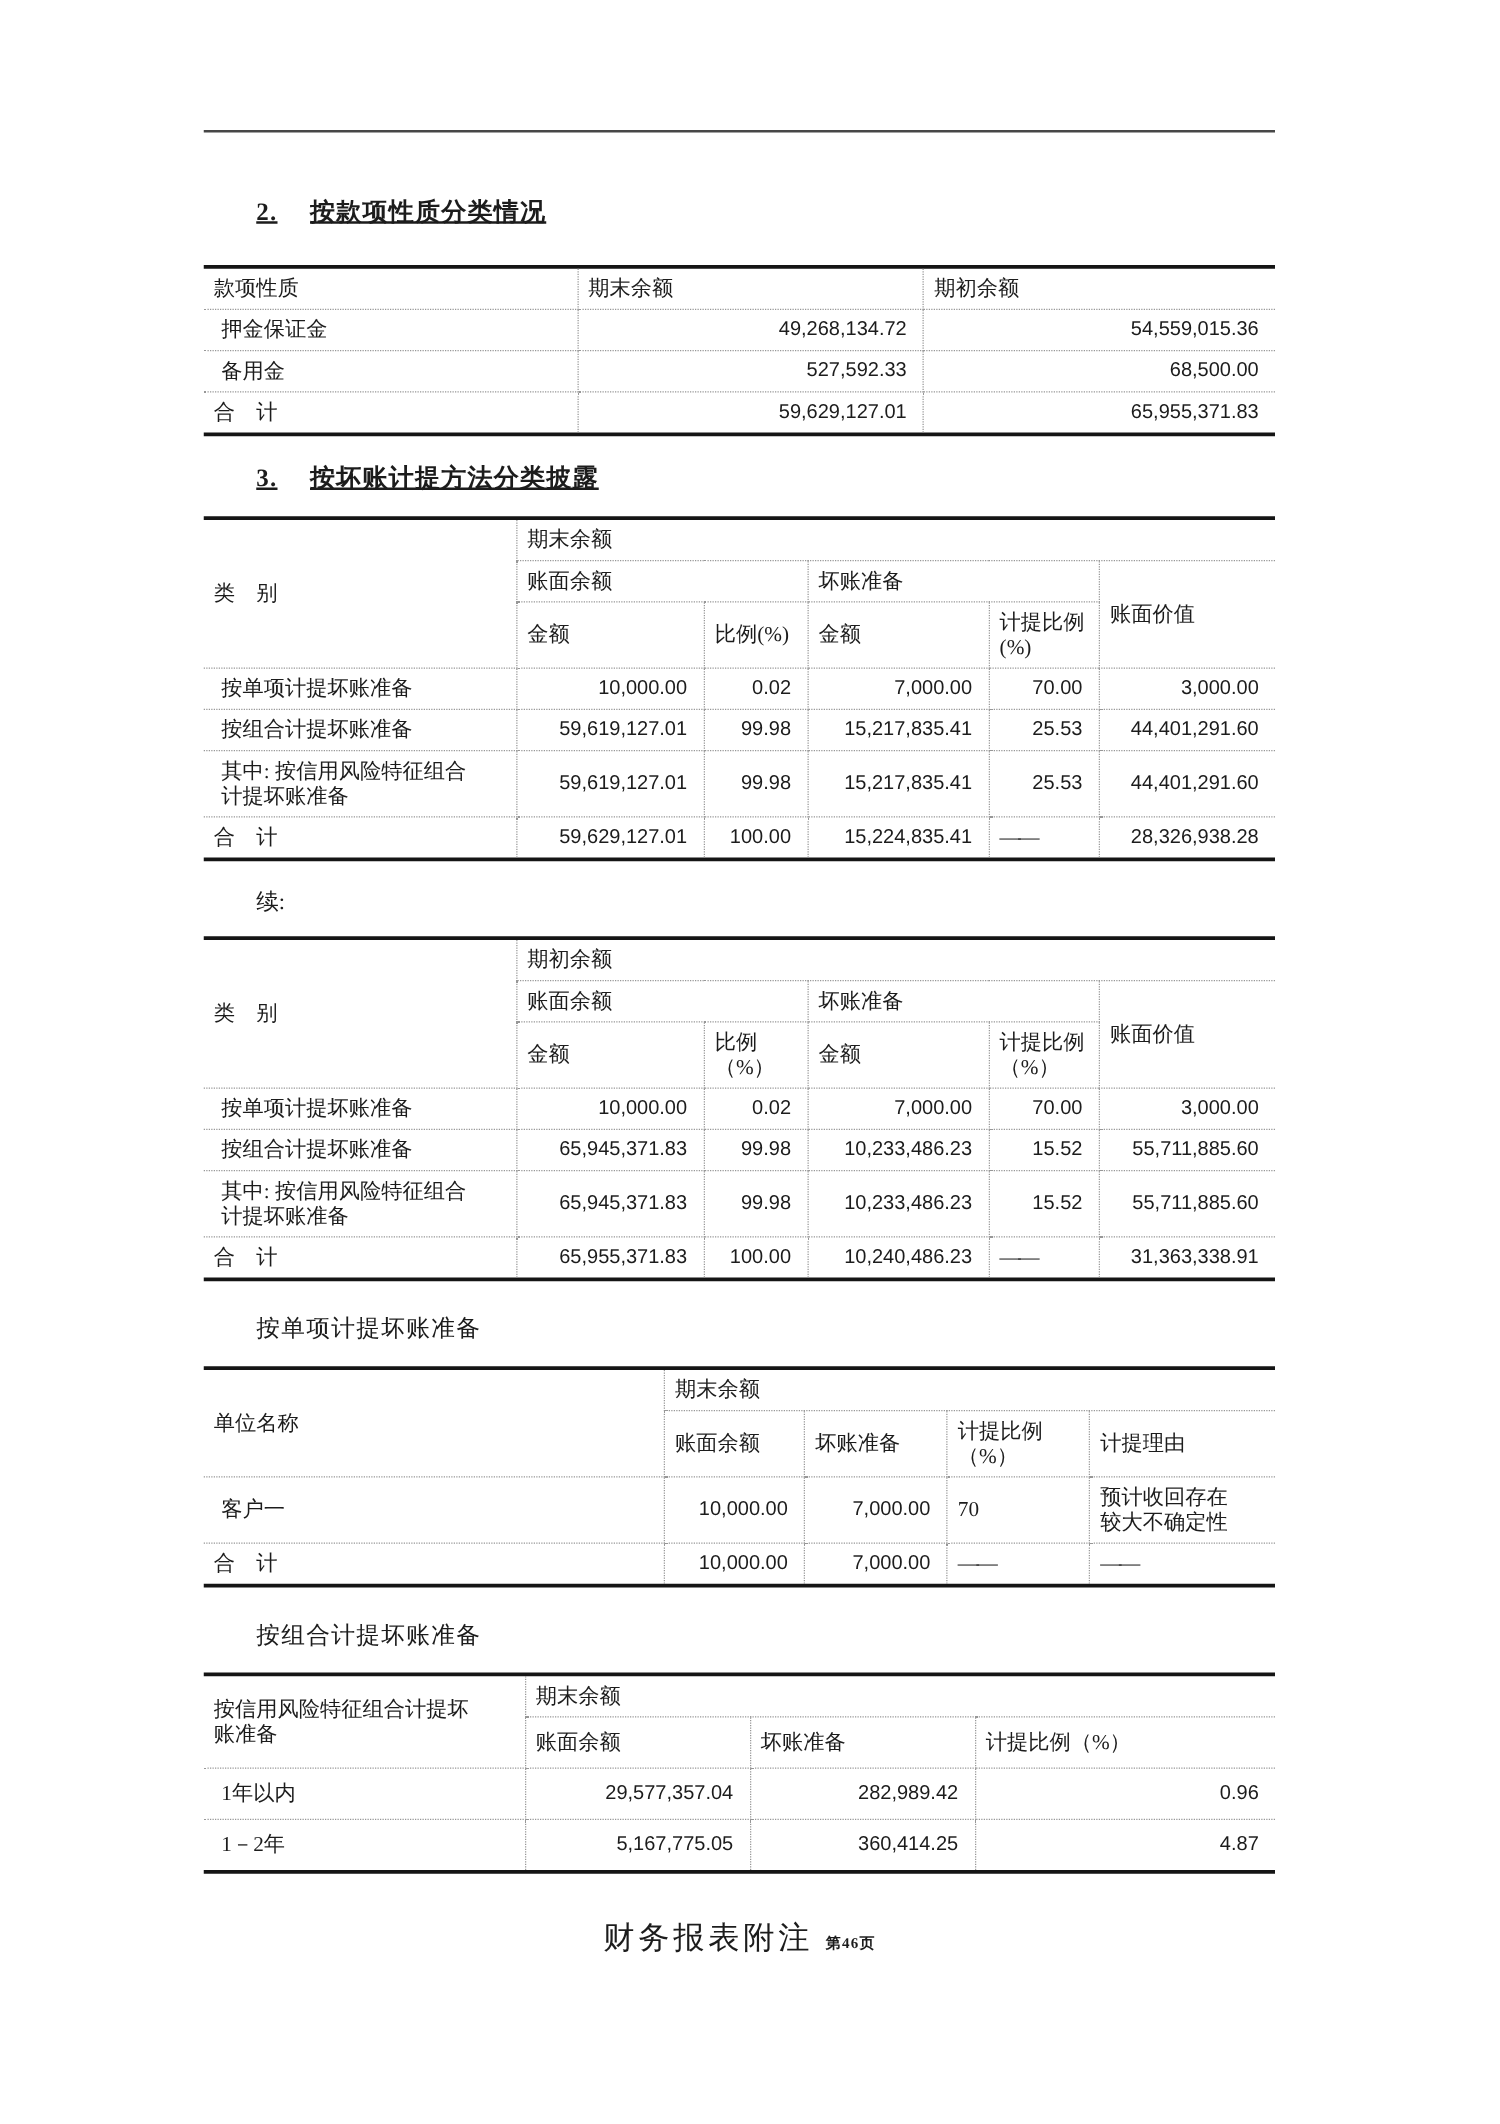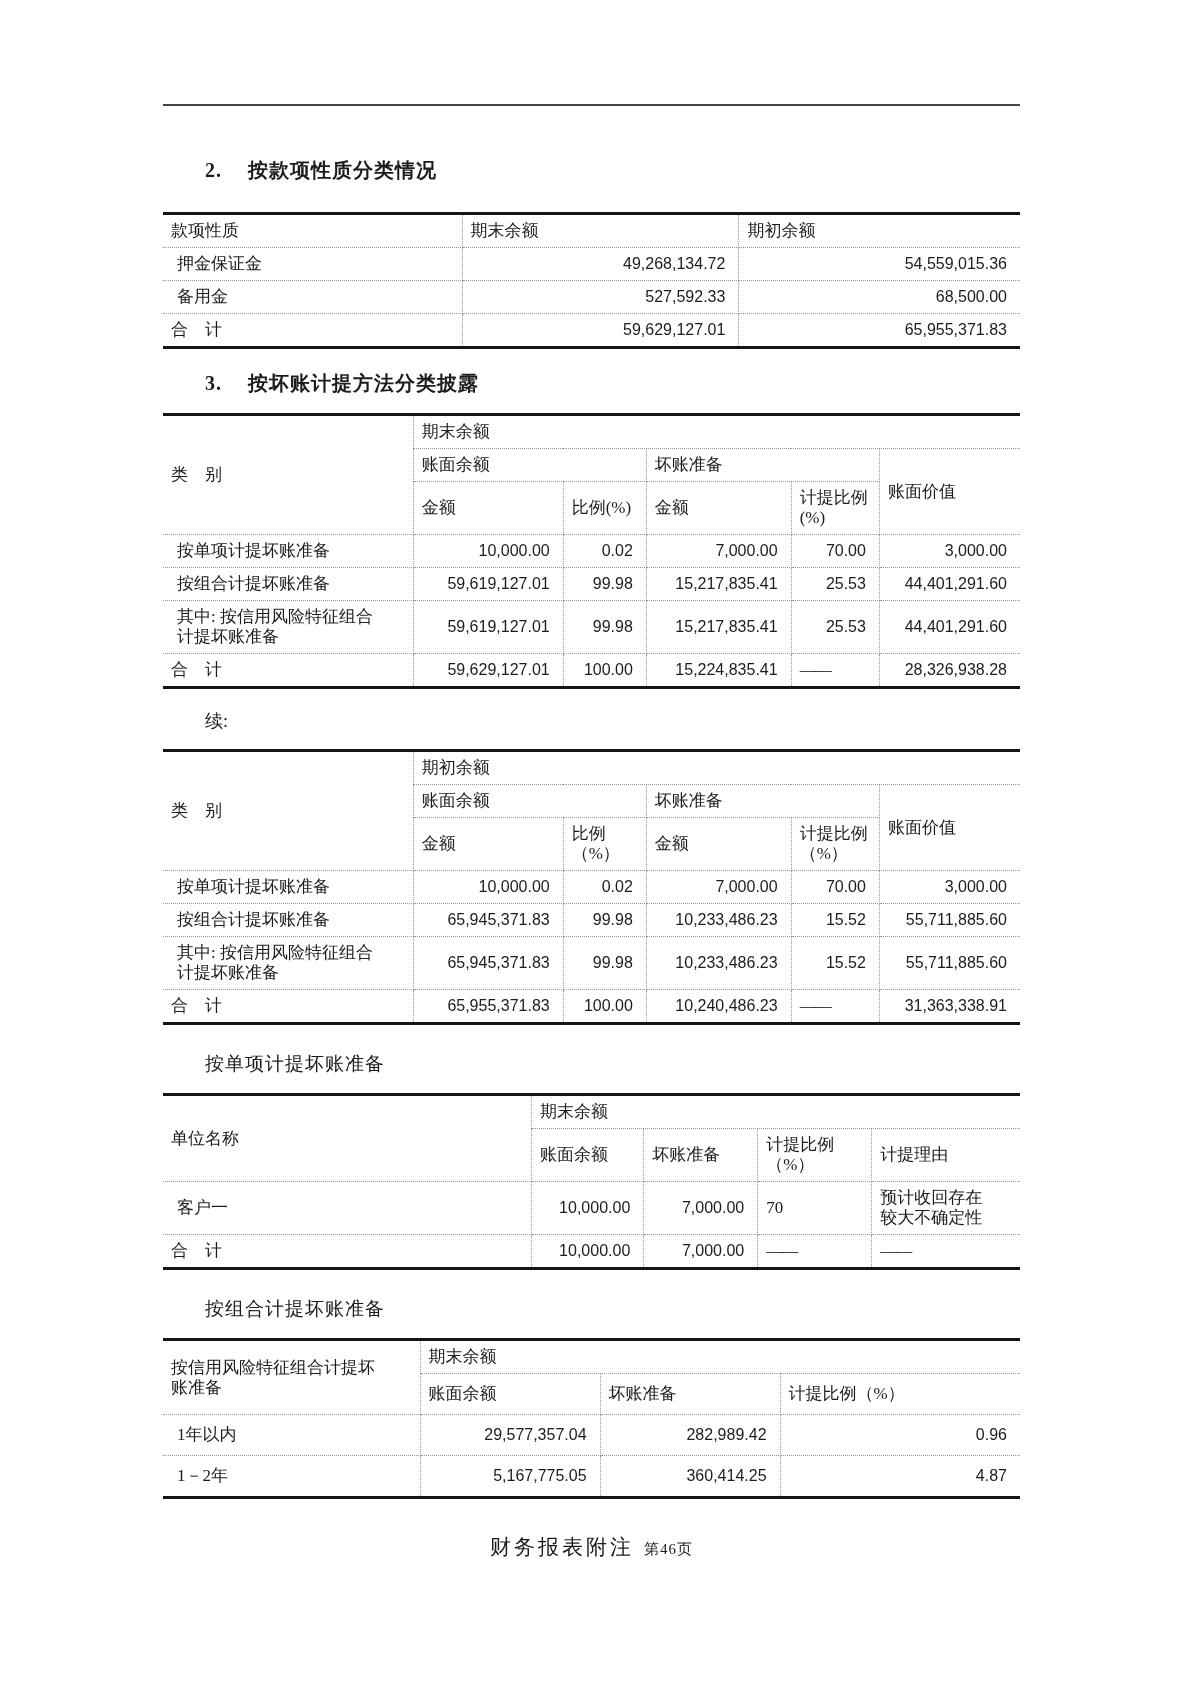--- a/index.html
+++ b/index.html
@@ -12,20 +12,21 @@
     overflow:hidden;
   }
   .content { width:857px; margin-left:163px; }
 
   .top-rule { border-top:2px solid #474747; height:0; }
 
   .section-heading{
     margin:50px 0 0 42px;
     font-size:20px; font-weight:bold; line-height:28px;
     letter-spacing:1px;
+    text-decoration:underline;
   }
   .section-heading .no { margin-right:26px; }
 
   .sub-heading{
     margin:26px 0 0 42px;
     font-size:19px; line-height:26px; letter-spacing:1px;
   }
   .cont-label{
     margin:20px 0 0 42px;
     font-size:18px; line-height:24px;
@@ -47,22 +48,22 @@
     font-size:16px;
   }
   .ctr{ text-align:left; }
   .pre{ white-space:pre-line; }
   .pad-lg td{ padding-top:10px; padding-bottom:10px; }
   .dash{ font-family:"Liberation Serif",serif; letter-spacing:-2px; }
 
   .page-footer{
     margin-top:34px; text-align:center;
   }
-  .page-footer .f-title{ font-size:21px; letter-spacing:3px; }
-  .page-footer .f-page{ font-size:15px; margin-left:10px; letter-spacing:1px; }
+  .page-footer .f-title{ font-size:25px; letter-spacing:3px; }
+  .page-footer .f-page{ font-size:12px; margin-left:10px; letter-spacing:1px;font-weight:bold; }
 </style>
 </head>
 <body>
 
 <div class="content">
 
   <div class="top-rule"></div>
 
   <div class="section-heading">
     <span class="no">2.</span><span>按款项性质分类情况</span>

